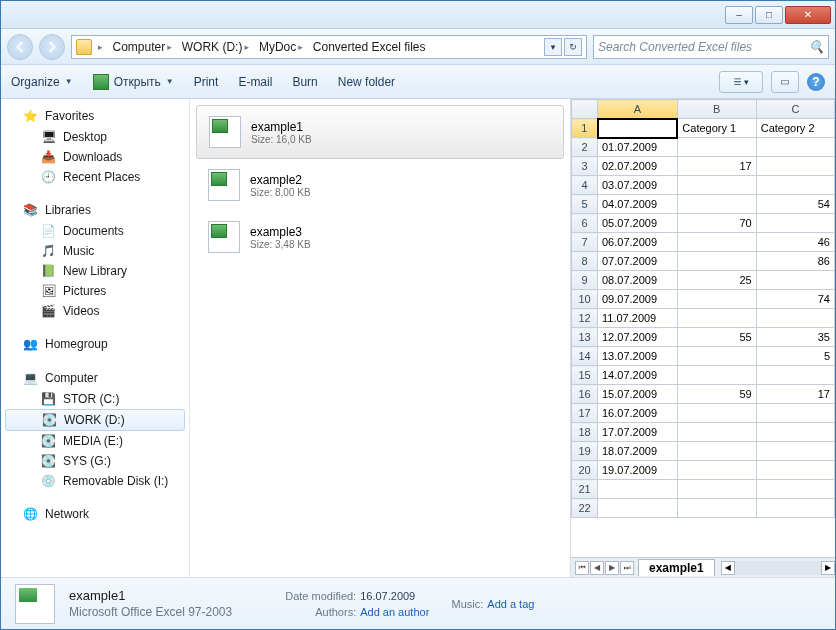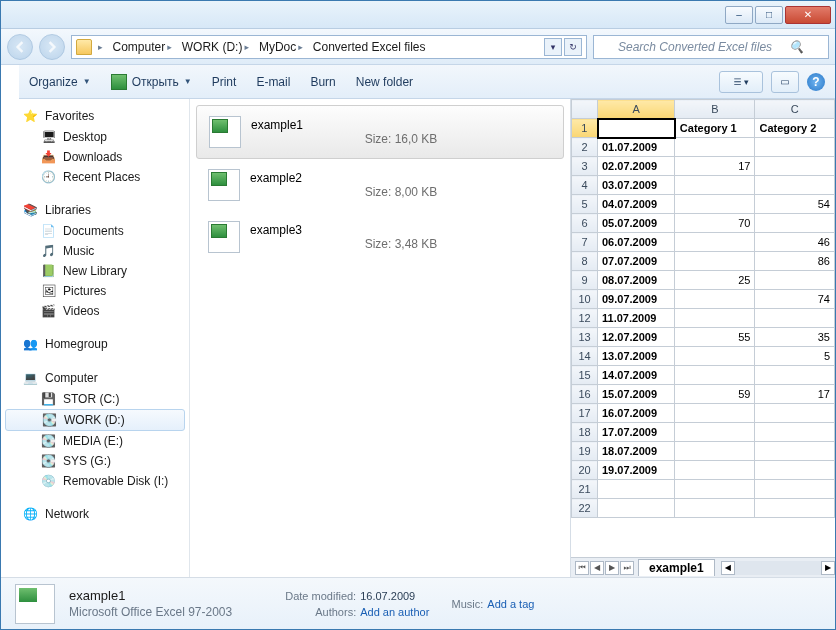--- a/index.html
+++ b/index.html
@@ -13,24 +13,24 @@
 .navbar { height: 36px; background: linear-gradient(#f3f8fd,#dfecf8); display:flex; align-items:center; padding:0 6px; gap:6px; border-bottom:1px solid #c5d6e8;}
 .navbtn { width:26px; height:26px; border-radius:50%; background: radial-gradient(#c9dff2,#9cbfe0); border:1px solid #7fa6cd; display:flex;align-items:center;justify-content:center;}
 .navbtn.disabled{opacity:.55;}
 .navbtn svg{width:12px;height:12px;fill:#fff;}
 .pathbar { flex:1; height:24px; background:#fff; border:1px solid #9bb6d4; display:flex; align-items:center; padding:0 4px; gap:2px;}
 .pathseg { display:flex; align-items:center; gap:2px; padding:2px 4px; color:#1a1a1a;}
 .pathseg .chev{color:#6a7d94; font-size:9px;}
 .folder-ico { width:16px;height:16px; background:linear-gradient(#ffe9a8,#f6c85f); border:1px solid #d2a93e; border-radius:2px 2px 0 0; display:inline-block;}
 .path-end { margin-left:auto; display:flex; gap:2px; }
 .path-end .sm{width:18px;height:18px;border:1px solid #9bb6d4;background:#eaf2fa;display:flex;align-items:center;justify-content:center;font-size:9px;color:#336;}
-.searchbox { width:236px; height:24px; background:#fff; border:1px solid #9bb6d4; display:flex; align-items:center; padding:0 24px; color:#7a8ba0; font-style:italic;}
+.searchbox { width:236px; height:24px; background:#fff; border:1px solid #9bb6d4; display:flex; align-items:center; padding:0 4px; color:#7a8ba0; font-style:italic;}
 .searchbox .mag{margin-left:auto;}
 
-.toolbar { height:34px; background: linear-gradient(#f2f7fc,#e3eef9); display:flex; align-items:center; padding:0 10px; gap:20px; border-bottom:1px solid #c5d6e8; color:#1f3b5e;margin-left:18px;}
+.toolbar { height:34px; background: linear-gradient(#f2f7fc,#e3eef9); display:flex; align-items:center; padding:0 10px; gap:20px; border-bottom:1px solid #c5d6e8; color:#1f3b5e;}
 .toolbar .itm { display:flex; align-items:center; gap:5px; cursor:default;}
 .toolbar .itm .dd{font-size:8px;color:#33557a;}
 .toolbar .right { margin-left:auto; display:flex; gap:8px; align-items:center;}
 .viewbtn { width:28px; height:22px; border:1px solid #a9c2dc; background:linear-gradient(#f7fbfe,#e2eef9); border-radius:3px; display:flex;align-items:center;justify-content:center;}
 .viewbtn.wide{width:44px;}
 .helpbtn{width:18px;height:18px;border-radius:50%;background:radial-gradient(#6fb4f0,#2a78c8);color:#fff;display:flex;align-items:center;justify-content:center;font-weight:bold;}
 
 .body { flex:1; display:flex; min-height:0;}
 .sidebar { width:189px; background:#fff; border-right:1px solid #e0e6ec; padding:6px 0; overflow:hidden;}
 .sidecat { padding:3px 10px 3px 22px; color:#1a1a1a; display:flex; align-items:center; gap:6px;}
@@ -39,32 +39,32 @@
 .sidecat .ic, .sideitem .ic{width:16px;height:16px;display:inline-flex;align-items:center;justify-content:center;}
 .spacer{height:12px;}
 
 .filepane { flex:1; background:#fff; display:flex; min-width:0;}
 .filelist { width:380px; padding:6px; }
 .fileitem { display:flex; align-items:center; gap:10px; padding:10px 12px; border-radius:3px;}
 .fileitem.sel{ background:linear-gradient(#fdfdfd,#e9e9e9); border:1px solid #cfcfcf;}
 .fileico{width:32px;height:32px;background:#fff;border:1px solid #b8c4d0;position:relative;}
 .fileico::after{content:"";position:absolute;left:2px;top:2px;width:14px;height:12px;background:linear-gradient(#6fbf6f,#2e8f3e);border:1px solid #2a7a33;}
 .fileinfo{flex:1;}
-.filesize{color:#6e6e6e;font-size:12px;text-align:center;}
+.filesize{color:#6e6e6e;font-size:10px;text-align:left;}
 
 .preview { flex:1; border-left:1px solid #d5dde6; background:#fff; display:flex; flex-direction:column; min-width:0;}
 .sheet { flex:1; overflow:hidden; position:relative;}
 table.grid{border-collapse:collapse;width:100%;}
 table.grid th, table.grid td{border:1px solid #c5cdd6;font-size:11px;height:19px;padding:0 4px;background:#fff;}
 table.grid th{background:linear-gradient(#f3f6fa,#e4ebf3);color:#3a4a5c;font-weight:normal;}
 table.grid th.colA{background:linear-gradient(#ffe9a8,#f9d673);}
 table.grid td.rowhdr{background:linear-gradient(#f3f6fa,#e4ebf3);text-align:center;width:26px;color:#3a4a5c;}
 table.grid td.rowhdr.sel{background:linear-gradient(#ffe9a8,#f9d673);}
 table.grid td.cell{text-align:right;}
-table.grid td.cell.left{text-align:left;font-weight:bold;}
+table.grid td.cell.left{text-align:left;}
 table.grid td.selcell{border:2px solid #000;background:#fff;}
 .sheet-tabs{height:20px;background:#e9eef4;border-top:1px solid #c5cdd6;display:flex;align-items:center;font-size:11px;}
 .sheet-tabs .nav{display:flex;gap:1px;margin:0 4px;}
 .sheet-tabs .nav span{width:14px;height:14px;border:1px solid #aeb9c6;background:#fff;display:flex;align-items:center;justify-content:center;font-size:8px;color:#555;}
 .tab{padding:1px 10px;background:#fff;border:1px solid #aeb9c6;border-bottom:none;font-weight:bold;}
 .hscroll{flex:1;height:14px;background:#e2e8ef;margin-left:6px;display:flex;}
 .hscroll span{width:14px;height:14px;background:#fff;border:1px solid #aeb9c6;display:flex;align-items:center;justify-content:center;font-size:8px;}
 .hscroll .track{flex:1;background:#dfe6ee;}
 
 .details { height:52px; border-top:1px solid #d5dde6; background:linear-gradient(#f4f8fc,#e8f1fa); display:flex; align-items:center; padding:6px 14px; gap:14px;}

